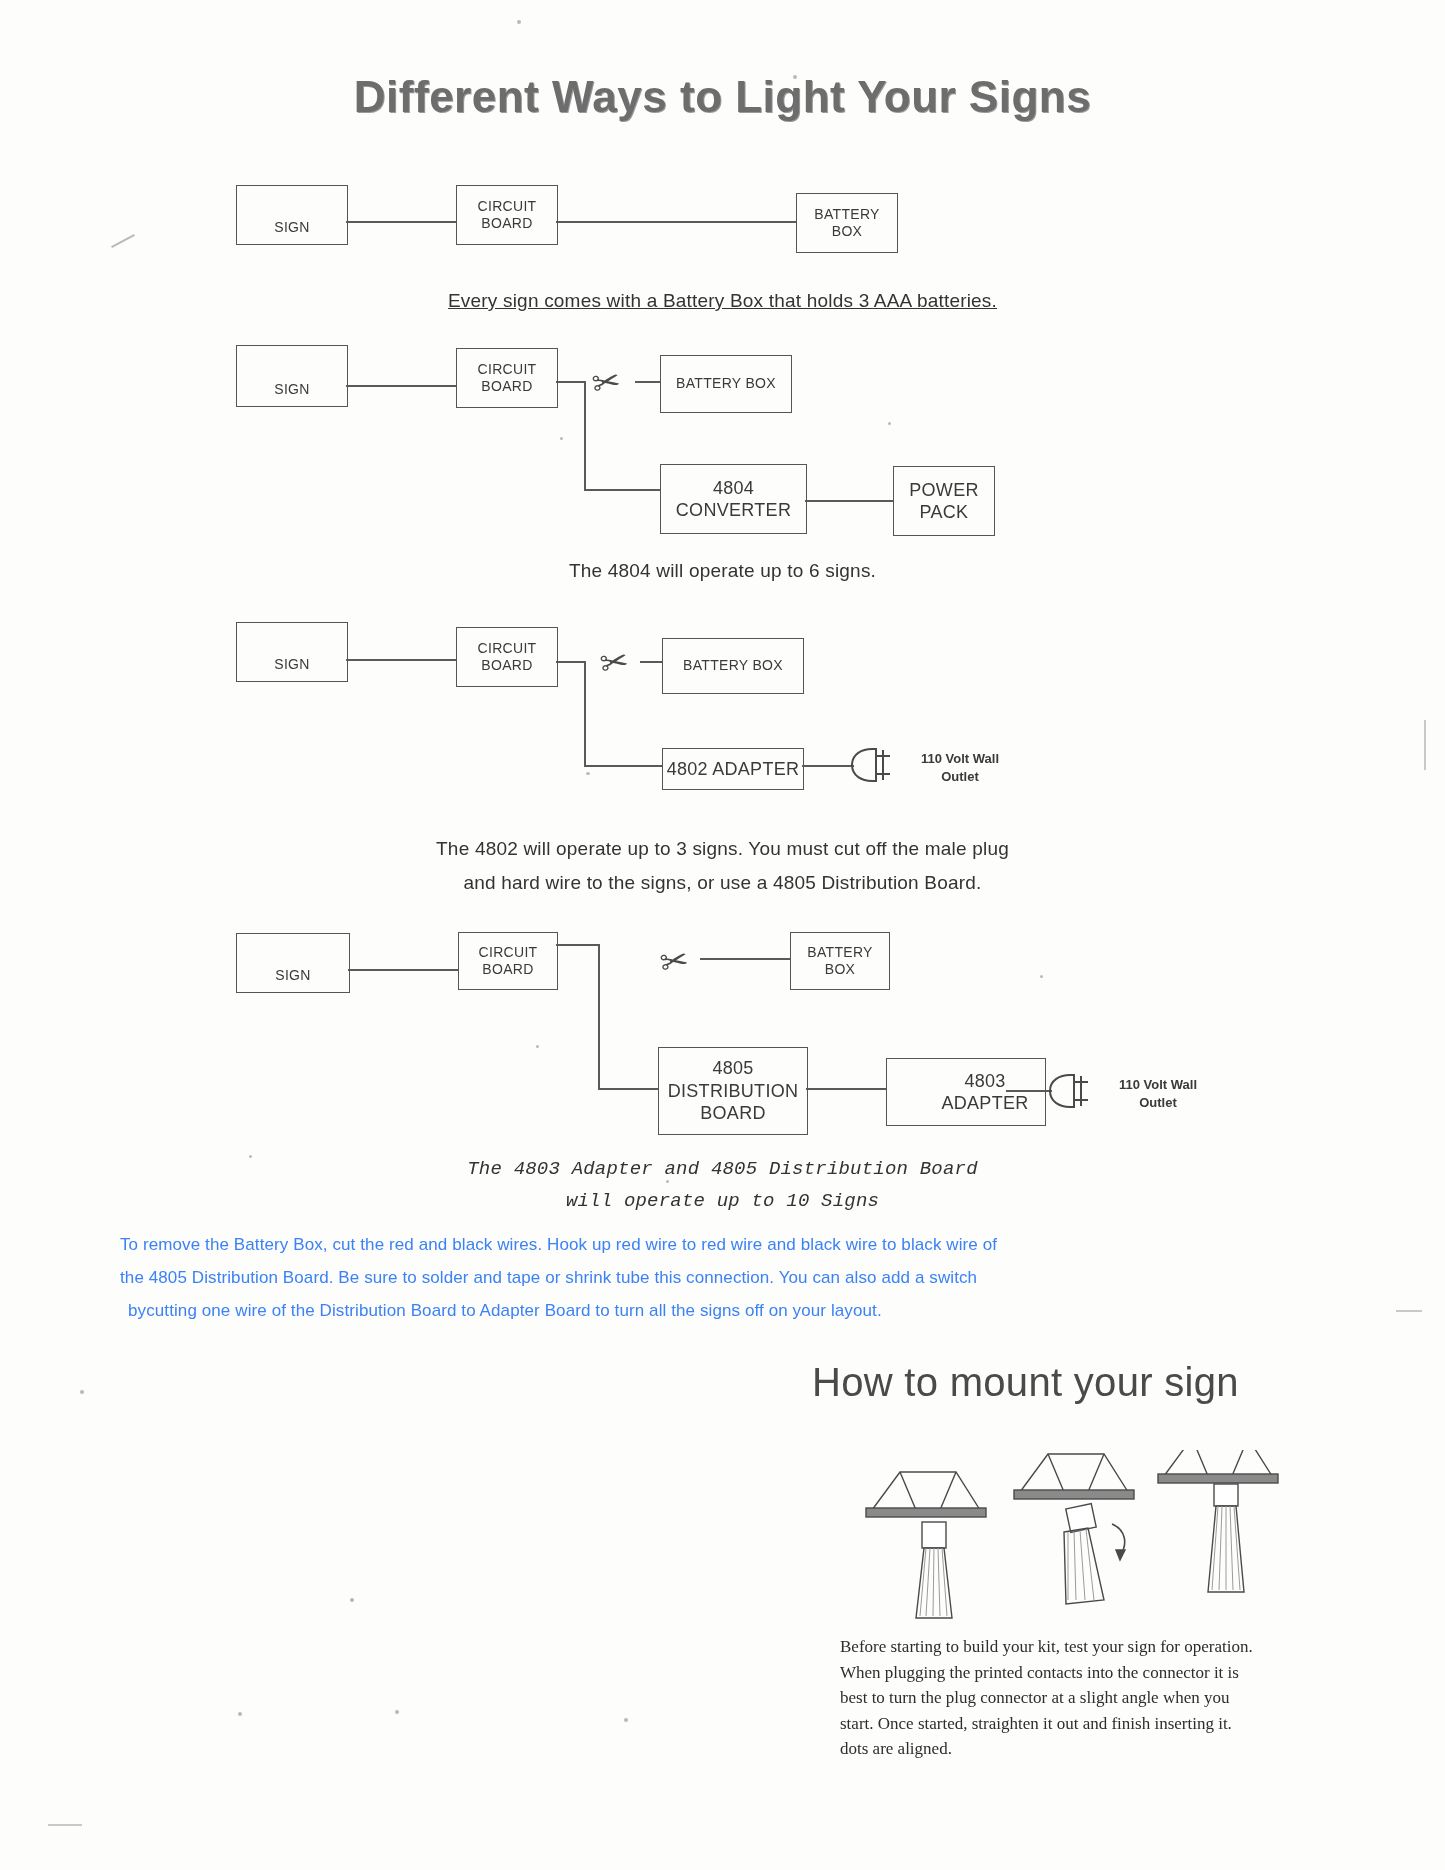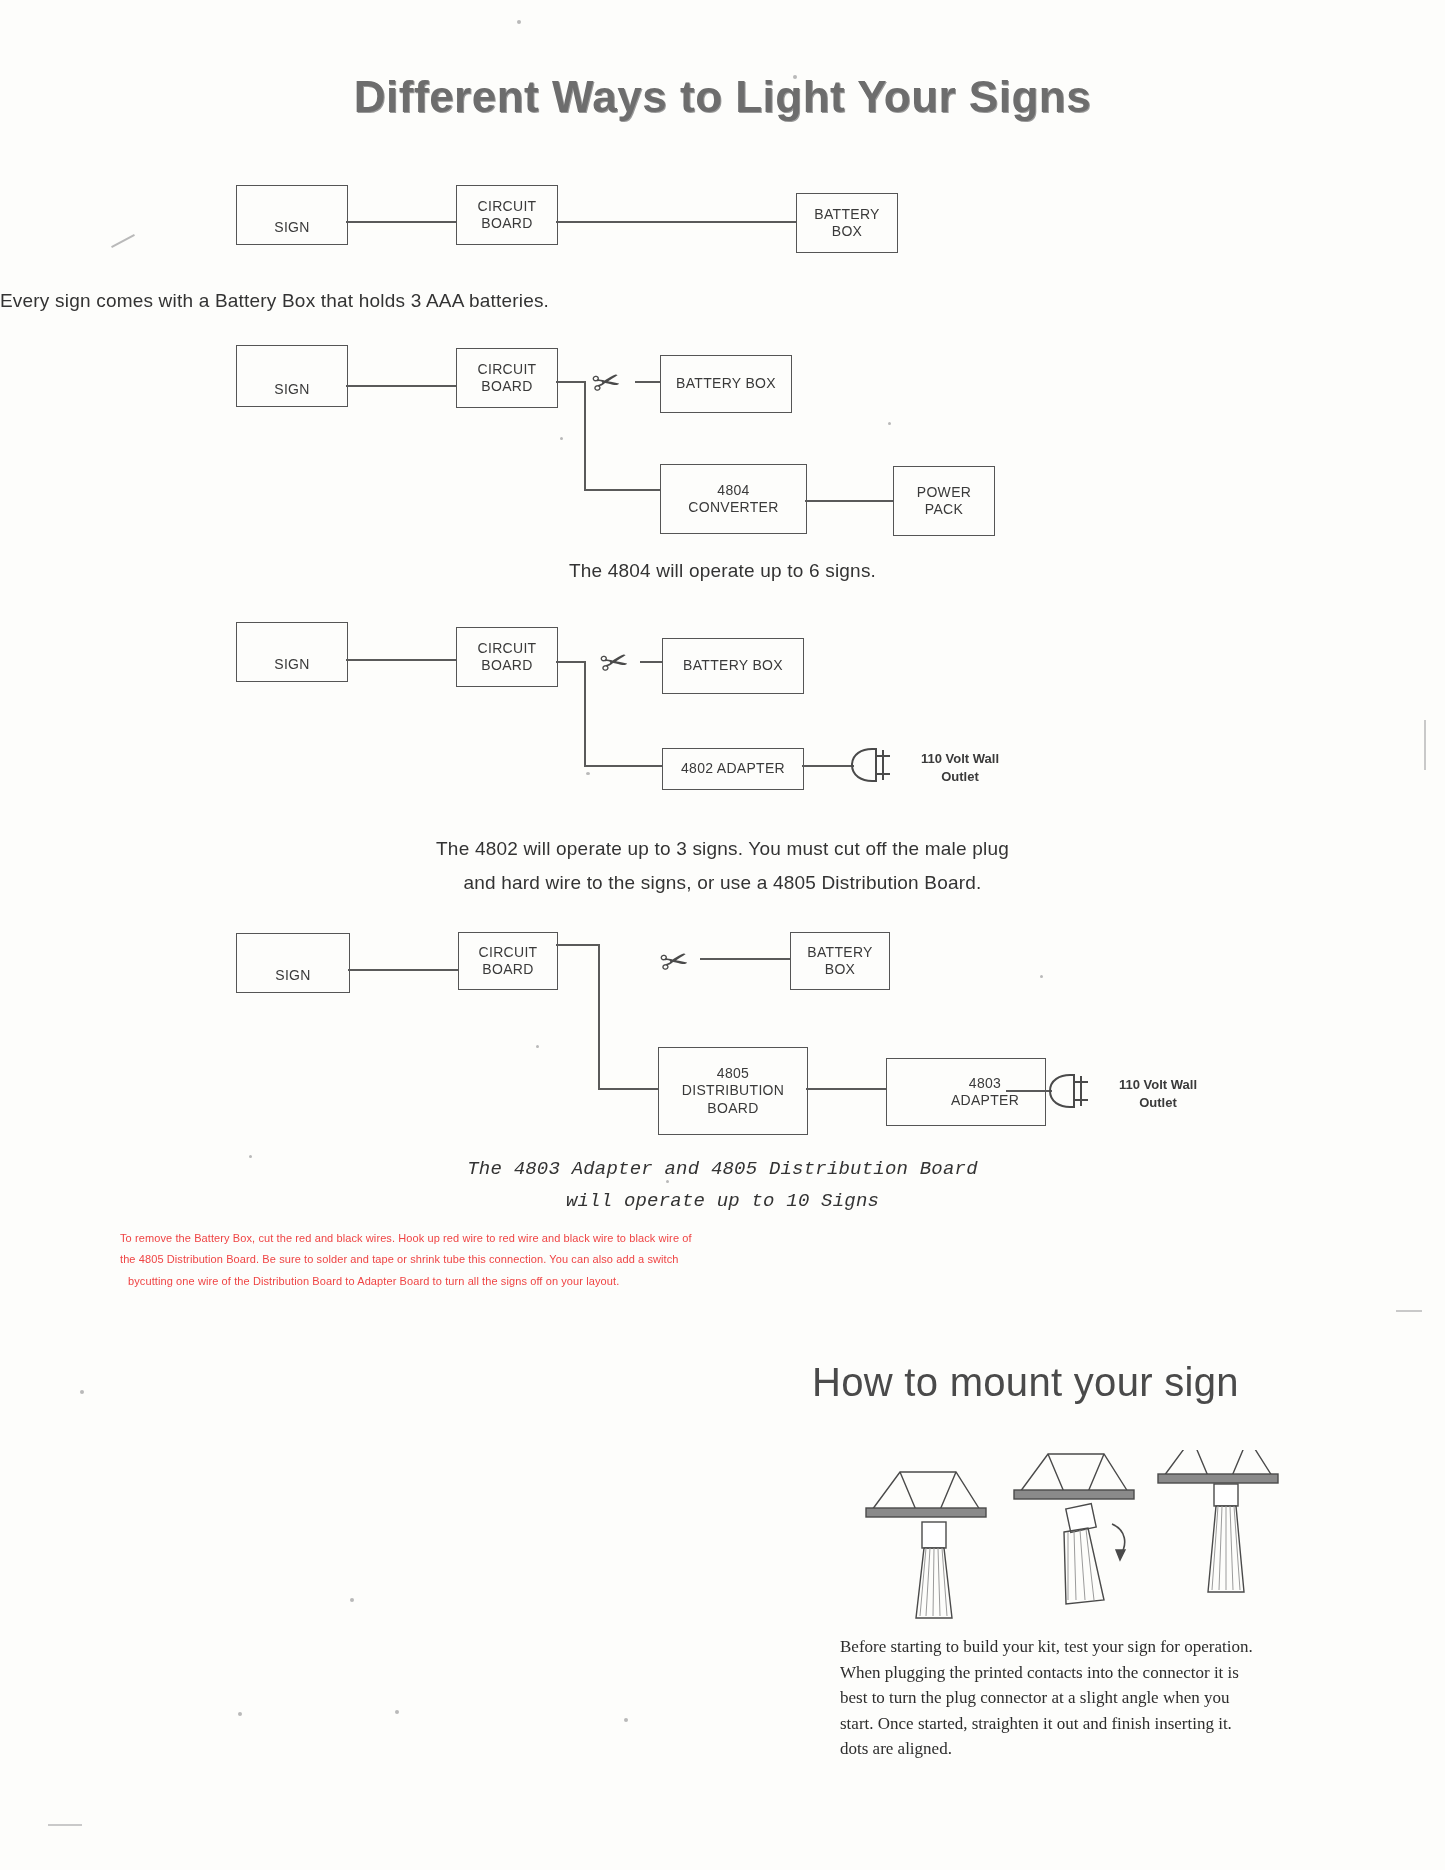--- a/index.html
+++ b/index.html
@@ -42,21 +42,21 @@
     text-align:center;
     color:#3a3a3a;
     line-height:1.25;
     letter-spacing:0.3px;
   }
   .box span{display:block;}
   .sign-box{font-size:14px;}
   .sign-box .inner{position:absolute;bottom:8px;left:0;right:0;text-align:center;}
   .cb{font-size:14px;}
   .bb{font-size:14px;}
-  .conv{font-size:14px;}
+  .conv{font-size:18px;}
 
   
   .wire{
     position:absolute;
     background:#5a5a5a;
   }
   .wire.h{height:1.6px;}
   .wire.v{width:1.6px;}
 
   
@@ -85,22 +85,22 @@
     font-size:13px;
     text-align:center;
     color:#3a3a3a;
     line-height:1.35;
     font-weight:bold;
   }
 
   
   .para{
     position:absolute;
-    font-size:11px;
-    color:#ef4444;
+    font-size:17px;
+    color:#3b82f6;
     line-height:1.95;
     letter-spacing:0.1px;
   }
   .para div{white-space:nowrap;}
 
   
   .mount-note{
     position:absolute;
     font-family:"Liberation Serif", serif;
     font-size:17px;
@@ -126,21 +126,21 @@
     <div class="box cb" style="left:456px;top:185px;width:100px;height:58px;flex-direction:column;">
       <span>CIRCUIT</span>
       <span>BOARD</span>
     </div>
     <div class="wire h" style="left:556px;top:221px;width:240px;"></div>
     <div class="box bb" style="left:796px;top:193px;width:100px;height:58px;flex-direction:column;">
       <span>BATTERY</span>
       <span>BOX</span>
     </div>
   </div>
-  <div class="cap" style="left:0;right:0;top:290px;text-align:left;">Every sign comes with a Battery Box that holds 3 AAA batteries.</div>
+  <div class="cap" style="left:0;right:0;top:290px;text-align:center;text-decoration:underline;">Every sign comes with a Battery Box that holds 3 AAA batteries.</div>
 
   <div>
     <div class="box sign-box" style="left:236px;top:345px;width:110px;height:60px;">
       <span class="inner">SIGN</span>
     </div>
     <div class="wire h" style="left:346px;top:385px;width:110px;"></div>
     <div class="box cb" style="left:456px;top:348px;width:100px;height:58px;flex-direction:column;">
       <span>CIRCUIT</span>
       <span>BOARD</span>
     </div>

